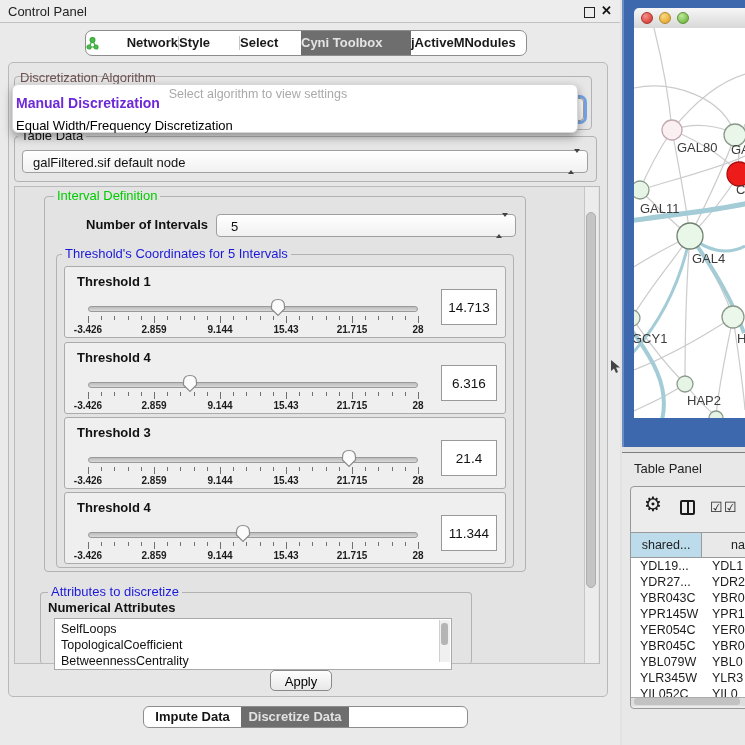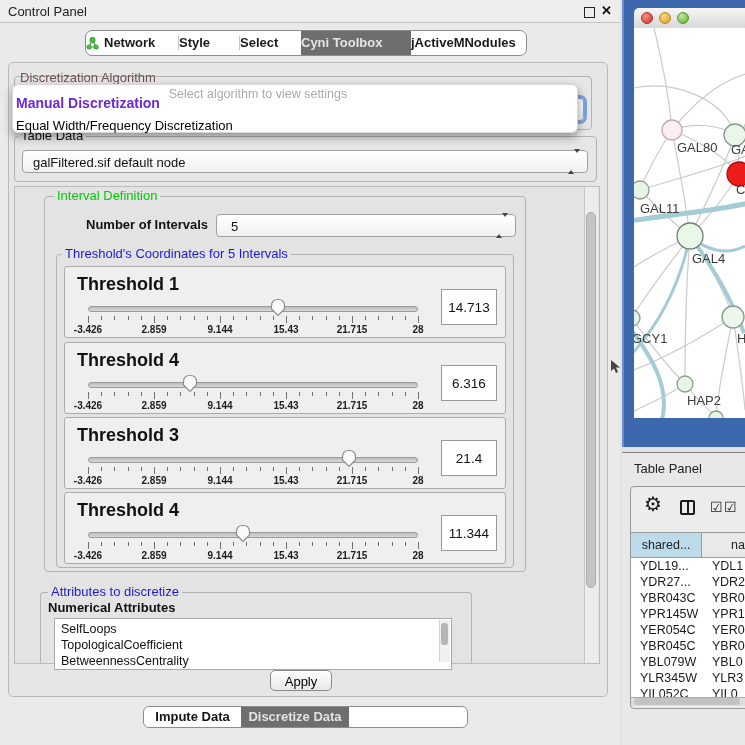--- a/index.html
+++ b/index.html
@@ -9,39 +9,39 @@
   
   .cp-bg{left:0;top:0;width:620px;height:745px;background:#eaeaea}
   .cp-titlebar{left:0;top:0;width:620px;height:22px;background:#ededed;border-bottom:1px solid #c2c2c2}
   .cp-title{left:8px;top:4px;font-size:13px;color:#222}
   .float-icon{left:584px;top:7px;width:9px;height:9px;border:1.5px solid #222;background:#ededed}
   .close-icon{left:601px;top:3px;font-size:13px;font-weight:bold;color:#111}
   
   .tabbar{left:85px;top:30px;width:442px;height:26px;display:flex;background:#fff;
           border:1px solid #8d8d8d;border-radius:7px;overflow:hidden;box-sizing:border-box}
   .tab{font-size:13px;font-weight:bold;text-align:center;line-height:24px;color:#1a1a1a;
-       display:flex;align-items:center;justify-content:flex-start;gap:5px;box-sizing:border-box}
+       display:flex;align-items:center;justify-content:space-between;gap:5px;box-sizing:border-box}
   .tab.sel{background:var(--selected_tab_bg);color:#e4e4e4}
   .tabsep{width:1px;height:14px;background:#c6c6c6;align-self:center}
   
   .outer{left:8px;top:62px;width:600px;height:635px;background:#e6e6e6;border:1px solid #b9b9b9;border-radius:5px;box-sizing:border-box}
   .group{border:1px solid #b2b2b2;border-radius:4px;box-sizing:border-box}
   .gtitle{position:absolute;font-size:13px;padding:0 3px;line-height:14px}
   .combo{border:1px solid #9f9f9f;border-radius:4px;background:linear-gradient(#ffffff,#f1f1f1);box-sizing:border-box}
   .combo .txt{position:absolute;left:10px;top:0;font-size:13px;line-height:21px;color:#111}
   .stepper{position:absolute;right:7px;top:50%;transform:translateY(-50%)}
   .tri-up{width:0;height:0;border-left:3.5px solid transparent;border-right:3.5px solid transparent;border-bottom:4.5px solid #444;margin:0 auto 2px}
   .tri-down{width:0;height:0;border-left:3.5px solid transparent;border-right:3.5px solid transparent;border-top:4.5px solid #444;margin:0 auto}
   
   .scrollpanel{left:14px;top:186px;width:586px;height:478px;background:#e3e3e3;border:1px solid #bbb;box-sizing:border-box}
   .vsb{left:584px;top:187px;width:14px;height:476px;background:#ececec;border-left:1px solid #c6c6c6;box-sizing:border-box}
   .vsb-thumb{left:586px;top:212px;width:10px;height:376px;background:#c4c4c4;border:1px solid #adadad;border-radius:5px;box-sizing:border-box}
   
   .thr-box{left:64px;width:442px;height:72px;background:#efefef;border:1px solid #ababab;border-radius:3px;box-sizing:border-box}
-  .thr-label{position:absolute;left:12px;top:7px;font-size:18px;font-weight:bold;color:#111}
+  .thr-label{position:absolute;left:12px;top:7px;font-size:13px;font-weight:bold;color:#111}
   .track{position:absolute;left:23px;top:39px;width:330px;height:6px;border-radius:3px;
          background:linear-gradient(#bcbcbc,#d9d9d9);border:1px solid #9a9a9a;box-sizing:border-box}
   .thumb{position:absolute;top:31px;width:16px;height:19px}
   .tick{position:absolute;top:49px;width:1px;background:#707070}
   .tick{height:4px}.tick.major{height:7px}
   .ticklab{position:absolute;top:57px;transform:translateX(-50%);font-size:10px;font-weight:bold;color:#1c1c1c;white-space:nowrap}
   .valbox{position:absolute;left:376px;top:22px;width:56px;height:36px;background:#fff;border:1px solid #999;
           font-size:13.5px;text-align:center;line-height:36px;box-sizing:border-box}
   
   .attr-list{left:54px;top:618px;width:398px;height:52px;background:#fff;border:1px solid #a9a9a9;overflow:hidden;box-sizing:border-box}

